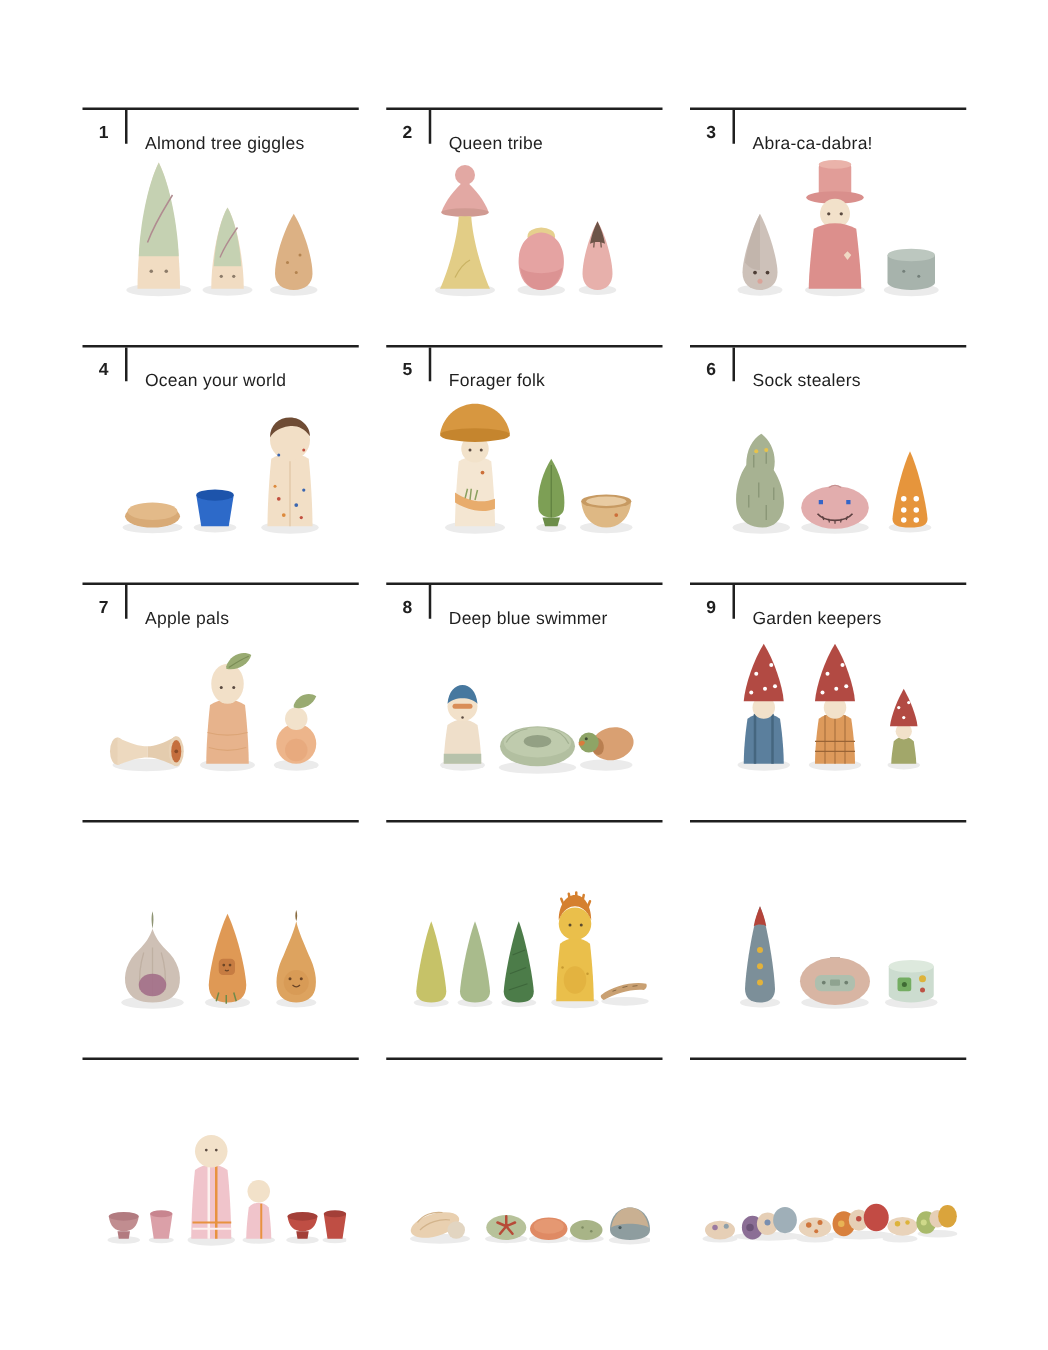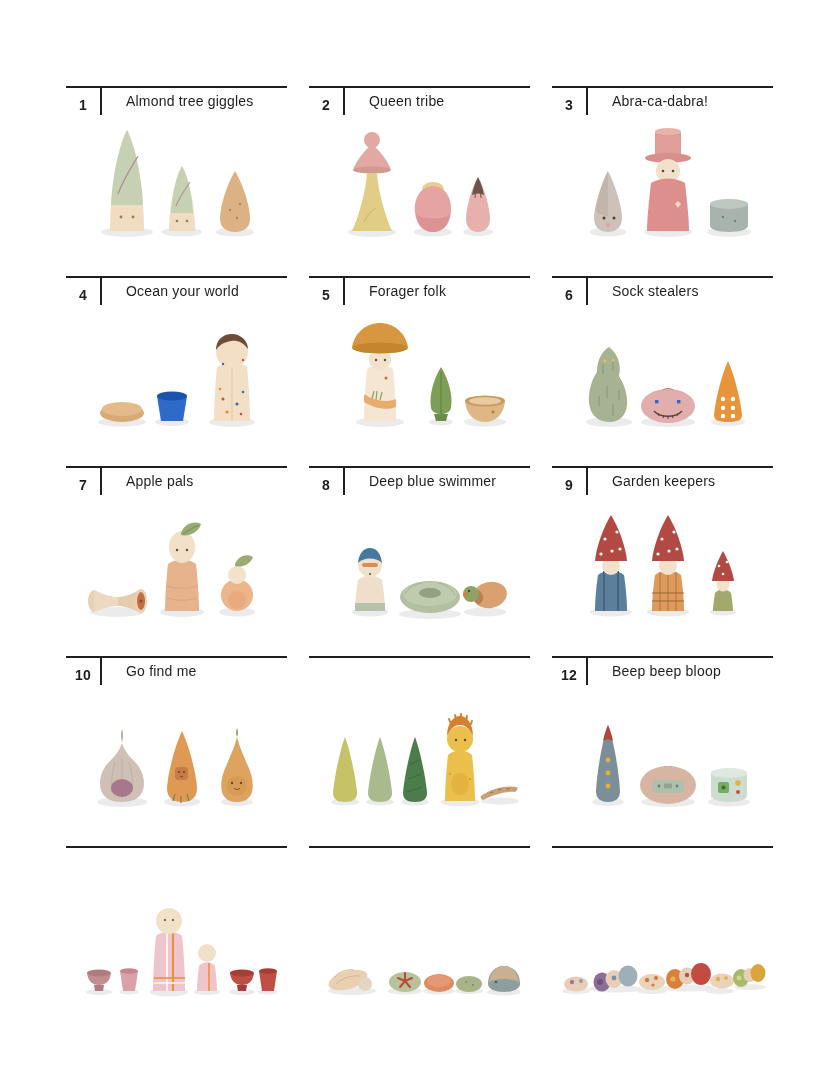--- a/index.html
+++ b/index.html
@@ -3,21 +3,21 @@
 <meta charset="utf-8">
 <style>
   html,body{margin:0;padding:0;}
   body{background:#ffffff;font-family:"Liberation Sans","DejaVu Sans",sans-serif;}
   .page{position:relative;width:838px;height:1080px;background:#fff;overflow:hidden;}
   .grid{position:absolute;left:66px;top:86px;display:grid;grid-template-columns:repeat(3,221px);column-gap:22px;}
   .cell{position:relative;height:188px;border-top:2px solid #1f1f1f;}
   .head{display:flex;align-items:flex-start;}
   .num{width:34px;text-align:center;padding-top:9px;font-size:14px;font-weight:700;color:#1f1f1f;letter-spacing:.2px;}
   .vline{position:absolute;left:34px;top:0;width:2px;height:27px;background:#1f1f1f;}
-  .ttl{margin-left:26px;padding-top:5px;font-size:14px;color:#1f1f1f;letter-spacing:.2px;}
+  .ttl{margin-left:16px;padding-top:18px;font-size:14px;color:#1f1f1f;letter-spacing:.2px;}
   .art{position:absolute;left:0;right:0;top:26px;display:flex;justify-content:center;}
   .art svg{display:block;}
 </style>
 </head>
 <body>
 
 <main class="page">
   <div class="grid">
 
     <section class="cell">
@@ -297,25 +297,20 @@
           <circle cx="160" cy="91" r="6.5" fill="#f2e1ca"></circle>
           <path d="M160,57 C155,66 150,78 149,87 L171,87 C170,78 165,66 160,57 Z" fill="#b24a43"></path>
           <circle cx="156" cy="72" r="1.3" fill="#fff"></circle>
             <circle cx="164" cy="68" r="1.3" fill="#fff"></circle>
             <circle cx="160" cy="80" r="1.3" fill="#fff"></circle>
         </svg>
       </div>
     </section>
 
     <section class="cell">
-      <div class="head">
-        <span class="num">10</span>
-        <span class="vline"></span>
-        <span class="ttl">Go find me</span>
-      </div>
       <div class="art">
         <svg width="200" height="130" viewBox="0 0 200 130">
           <ellipse cx="45" cy="118" rx="25" ry="5" fill="#ebebeb"></ellipse>
             <ellipse cx="105" cy="118" rx="18" ry="4.5" fill="#ebebeb"></ellipse>
             <ellipse cx="160" cy="118" rx="16" ry="4" fill="#ebebeb"></ellipse>
           <path d="M45,59 C43,65 40,70 34,76 C25,84 21,96 24,106 C27,115 35,118 45,118 C55,118 63,115 66,106 C69,96 65,84 56,76 C50,70 47,65 45,59 Z" fill="#cec0b5"></path>
           <path d="M45,59 C44,53 44,49 45,45 C46,49 46,53 45,59 Z" fill="#8f9574"></path>
           <path d="M38,78 C35,88 34,98 35,108 M52,78 C55,88 56,98 55,108 M45,74 L45,112" stroke="#bcab9e" stroke-width="1" fill="none" opacity="0.8"></path>
           <ellipse cx="45" cy="104" rx="11" ry="9" fill="#a36f88" opacity="0.9"></ellipse>
           <path d="M105,47 C98,62 91,88 90,104 C90,114 96,118 105,118 C114,118 120,114 120,104 C119,88 112,62 105,47 Z" fill="#df9955"></path>
@@ -355,25 +350,20 @@
           <path d="M127,52 C127,40 133,32 140,32 C147,32 153,40 153,52 C149,43 144,41 140,41 C136,41 131,43 127,52 Z" fill="#d5802f"></path>
           <circle cx="136" cy="56" r="1.2" fill="#5a4a30"></circle>
             <circle cx="145" cy="56" r="1.2" fill="#5a4a30"></circle>
           <path d="M161,112 C170,105 186,101 197,103 C198,105 197,107 195,108 C185,107 172,111 163,116 C161,115 160,113 161,112 Z" fill="#c9a072"></path>
           <path d="M170,109 l3,-1 M178,106 l4,-1 M186,105 l4,-0.5" stroke="#8a6a44" stroke-width="0.8"></path>
         </svg>
       </div>
     </section>
 
     <section class="cell">
-      <div class="head">
-        <span class="num">12</span>
-        <span class="vline"></span>
-        <span class="ttl">Beep beep bloop</span>
-      </div>
       <div class="art">
         <svg width="200" height="130" viewBox="0 0 200 130">
           <ellipse cx="45" cy="118" rx="16" ry="4" fill="#ebebeb"></ellipse>
             <ellipse cx="105" cy="118" rx="27" ry="5" fill="#ebebeb"></ellipse>
             <ellipse cx="166" cy="118" rx="21" ry="4.5" fill="#ebebeb"></ellipse>
           <path d="M45,41 C40,53 34,87 33,107 C33,114 37,118 45,118 C53,118 57,114 57,107 C56,87 50,53 45,41 Z" fill="#7c8f99"></path>
           <path d="M45,41 C43,46 41,51 40,57 C43,55 47,55 50,57 C49,51 47,46 45,41 Z" fill="#b4443a"></path>
           <circle cx="45" cy="76" r="2.4" fill="#e2b23b"></circle>
             <circle cx="45" cy="89" r="2.4" fill="#e2b23b"></circle>
             <circle cx="45" cy="102" r="2.4" fill="#e2b23b"></circle>

